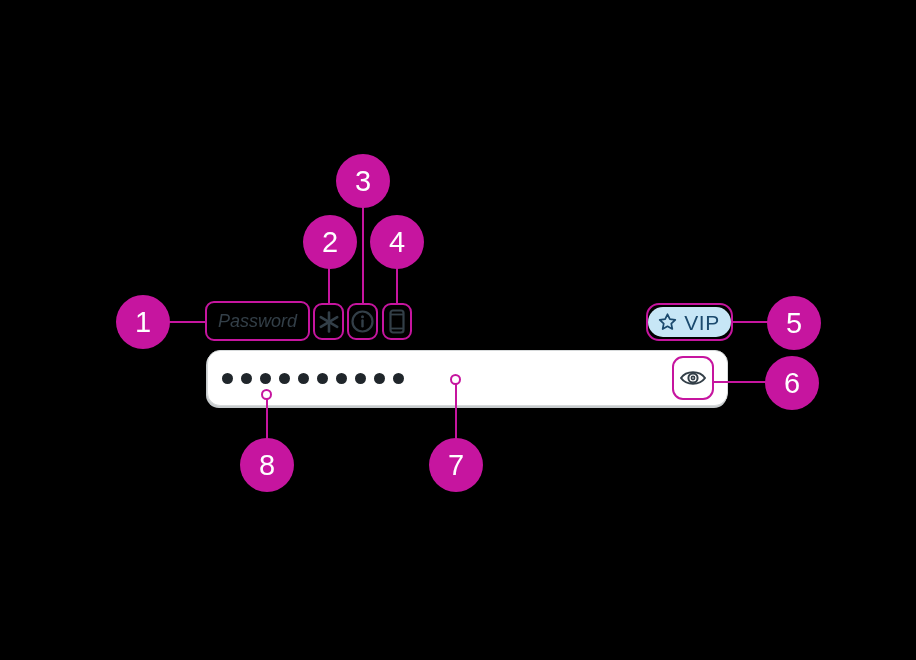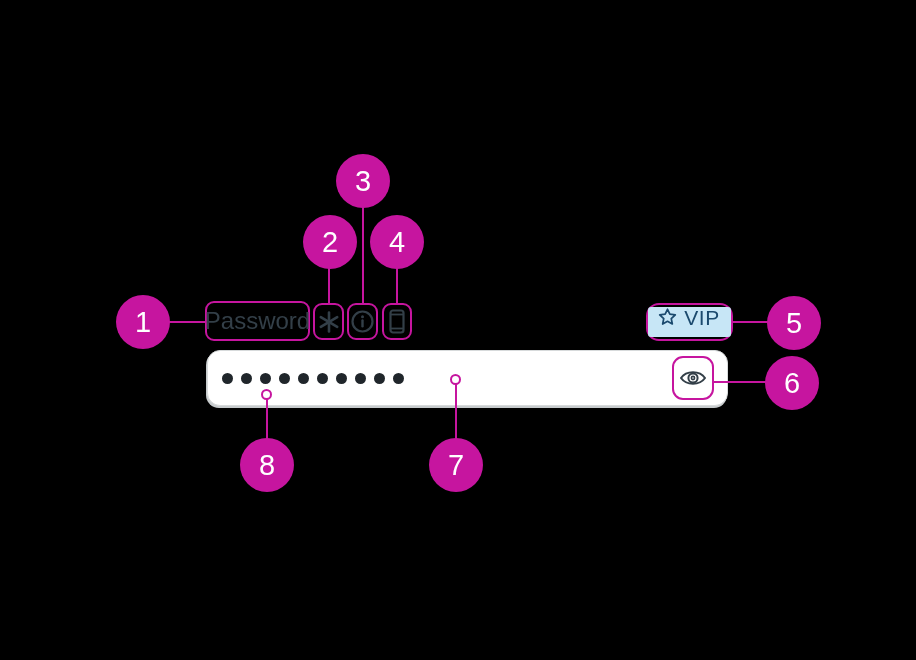--- a/index.html
+++ b/index.html
@@ -22,29 +22,29 @@
     display:flex;align-items:center;justify-content:center;
   }
   .anno-label{left:205px;top:301px;width:105px;height:40px;}
   .anno-ast{left:313px;top:303px;width:31px;height:37px;}
   .anno-info{left:347px;top:303px;width:31px;height:37px;}
   .anno-phone{left:382px;top:303px;width:30px;height:37px;}
   .anno-vip{left:646px;top:303px;width:87px;height:38px;border-radius:13px;}
   .anno-eye{left:672px;top:356px;width:42px;height:44px;border-radius:11px;z-index:3;}
 
   .field-label{
-    color:var(--icon);font-size:24px;line-height:1;white-space:nowrap;
+    color:var(--icon);font-size:18px;line-height:1;white-space:nowrap;font-style:italic;
   }
 
   .icon-svg{display:block;}
 
   
   .vip-pill{
-    display:flex;gap:6px;
-    background:var(--badge-bg);border-radius:3px;
+    display:flex;align-items:center;gap:6px;
+    background:var(--badge-bg);border-radius:15px;
     height:30px;padding:0 11px 0 9px;
   }
   .vip-text{color:var(--badge-fg);font-size:21px;line-height:1;letter-spacing:.5px;}
 
   
   .input-field{
     position:absolute;left:207px;top:350px;width:521px;height:56px;
     background:#fff;border:1px solid #d7dadb;border-radius:13px;
     box-shadow:-1px 2px 0 0 #c7cbcd;
     z-index:1;

